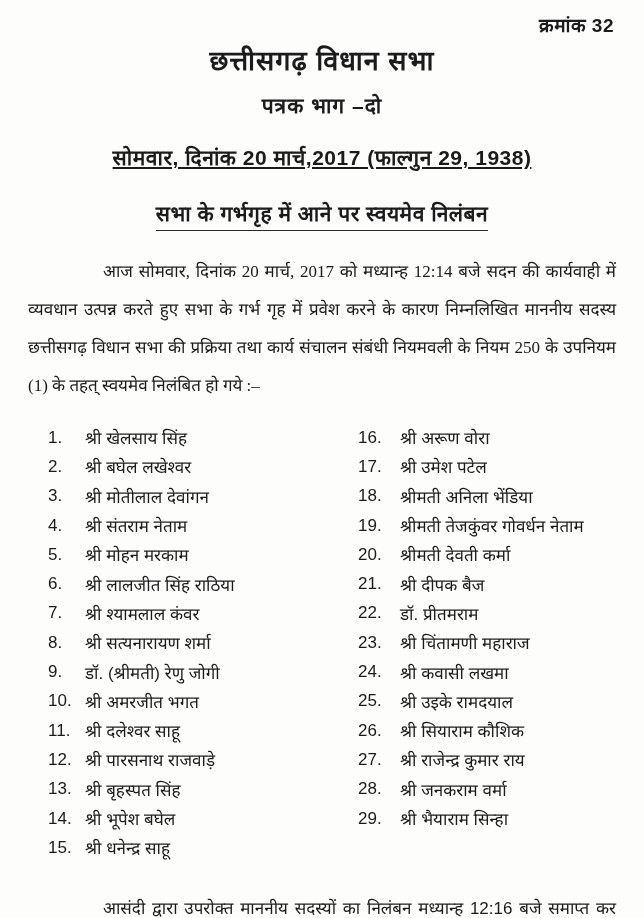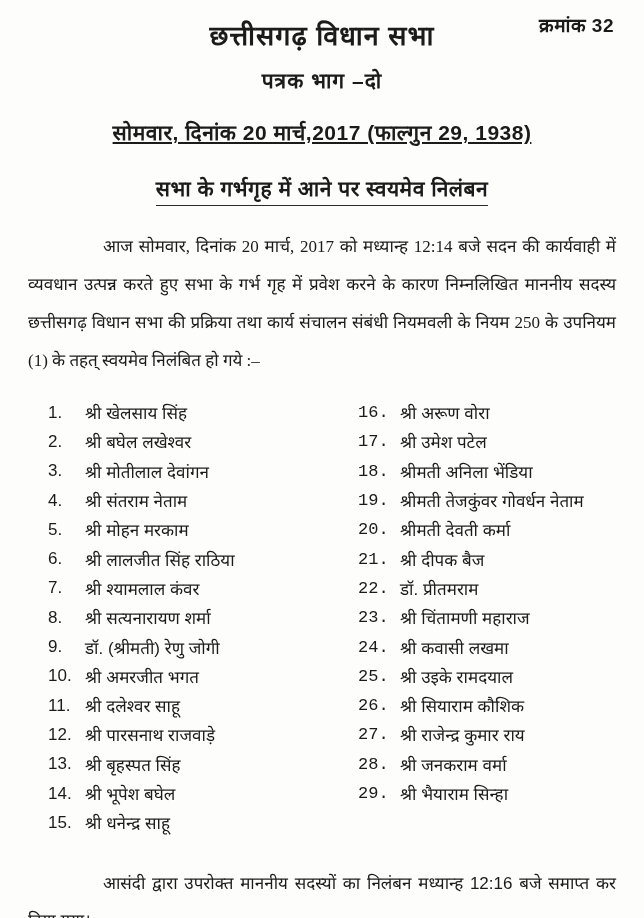--- a/index.html
+++ b/index.html
@@ -25,21 +25,21 @@
     top: 12px;
     right: 30px;
     font-size: 19px;
     font-weight: bold;
     letter-spacing: 0.5px;
   }
   .title {
     text-align: center;
     font-size: 27px;
     font-weight: bold;
-    margin-top: 6px;
+    margin-top: 31px;
     letter-spacing: 1px;
   }
   .subtitle {
     text-align: center;
     font-size: 21px;
     font-weight: bold;
     margin-top: 13px;
     letter-spacing: 1px;
   }
   .date-line {
@@ -85,21 +85,20 @@
     white-space: nowrap;
   }
   .col-left .member-no {
     width: 57px;
     padding-left: 20px;
     flex: none;
   }
   .col-right .member-no {
     width: 42px;
     flex: none;
-    font-family: Liberation Mono, monospace;
   }
   .closing {
     margin-top: 28px;
     font-size: 17px;
     line-height: 37px;
     text-align: justify;
     text-indent: 75px;
   }
 </style>
 </head>

